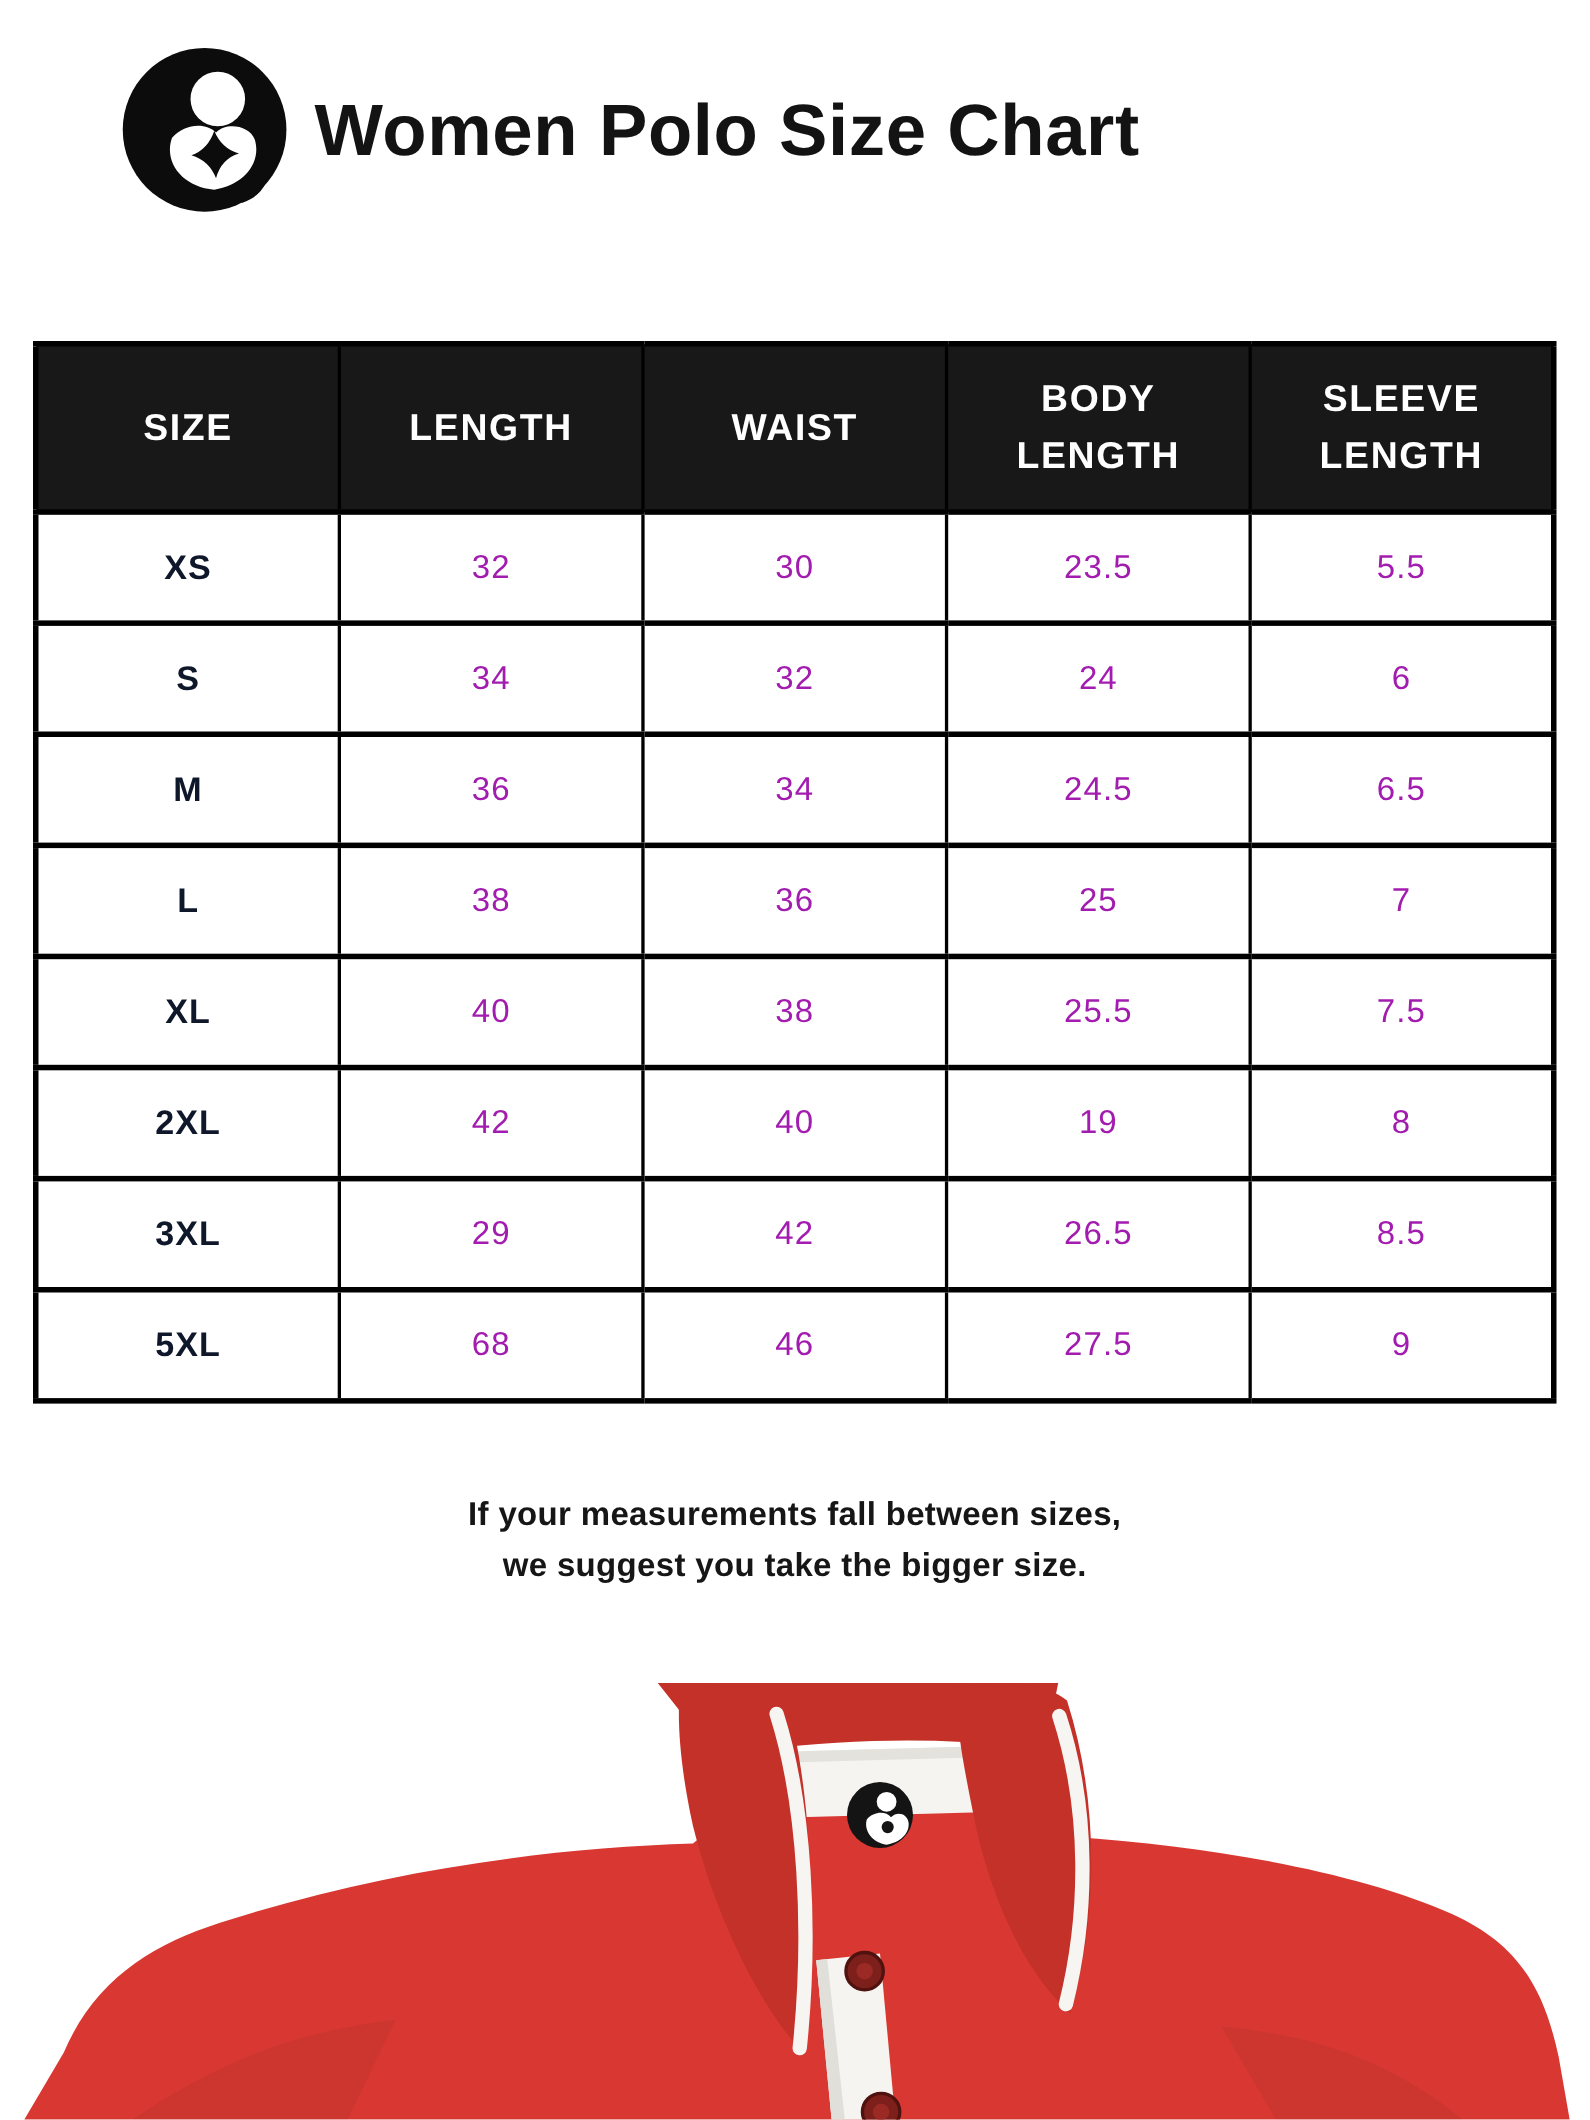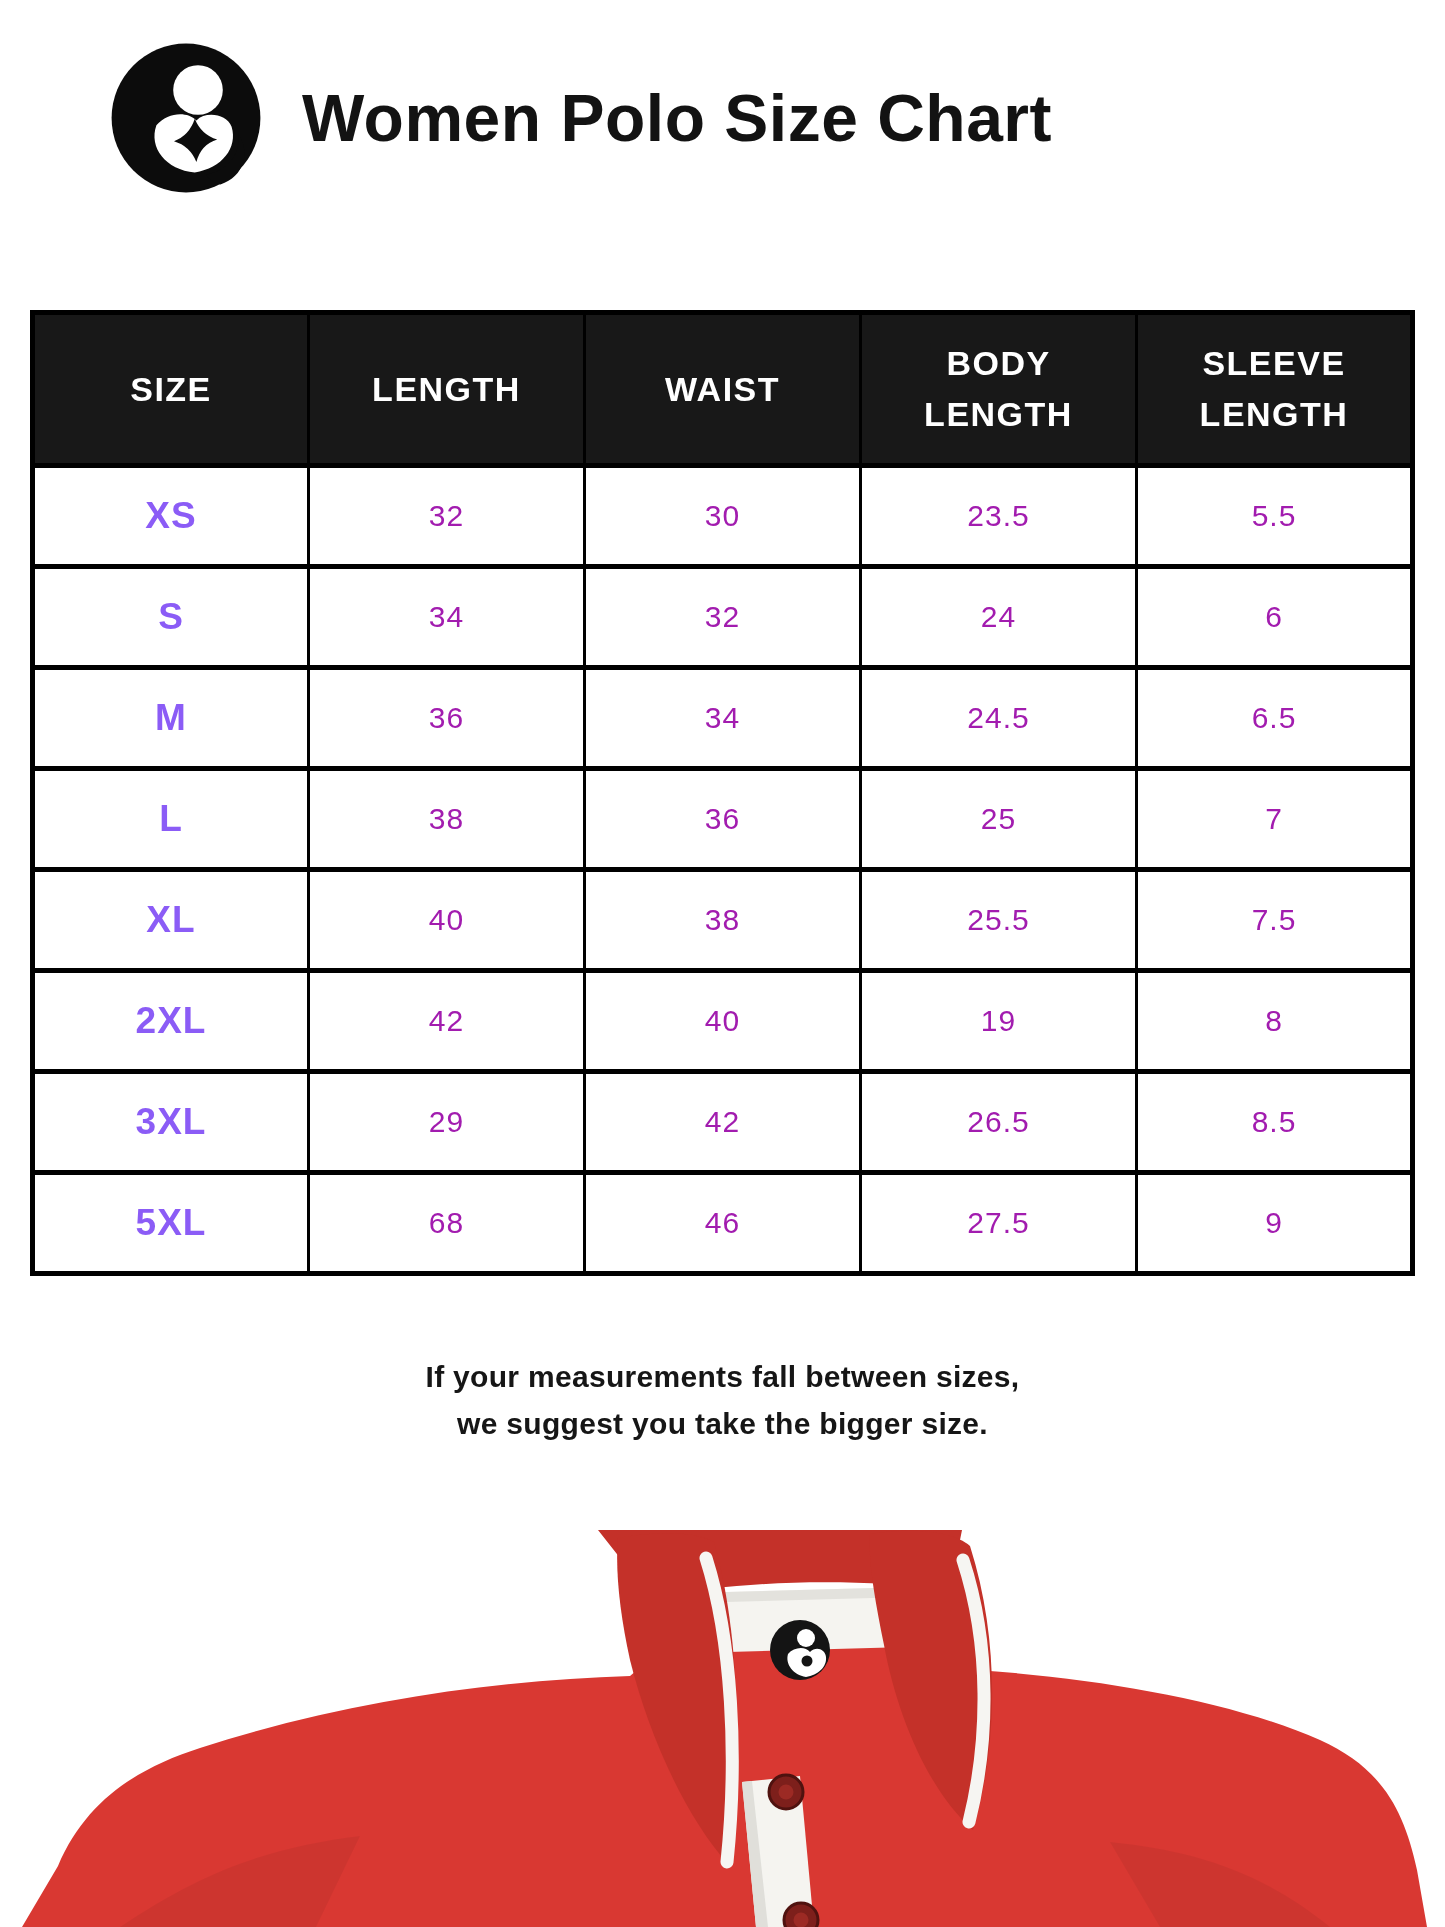--- a/index.html
+++ b/index.html
@@ -7,21 +7,21 @@
     width:1445px; height:1927px;
     background:#ffffff;
     font-family:"Liberation Sans", sans-serif;
     color:#111;
     position:relative;
     overflow:hidden;
   }
 
   
   .header-row {
-    display:flex; align-items:center; gap:40px;
+    display:flex; align-items:center; gap:24px;
     padding-top:42px; margin-left:110px; height:152px;
   }
   .logo-wrap { width:152px; height:152px; flex:0 0 auto; }
   .logo-wrap svg { width:152px; height:152px; display:block; }
   .page-title {
     margin:0;
     font-size:66px;
     font-weight:800;
     letter-spacing:0.5px;
     color:#131313;
@@ -61,22 +61,22 @@
     color:#a21caf;
     letter-spacing:1px;
     border-left:3px solid #000;
     border-right:3px solid #000;
     border-top:5px solid #000;
     border-bottom:5px solid #000;
     background:#ffffff;
   }
   .size-table td.size-cell {
     font-weight:700;
-    font-size:37px;
-    color:#8b5cf6;
+    font-size:31px;
+    color:#0f172a;
     letter-spacing:1px;
   }
 
   
   .note {
     margin-top:78px;
     text-align:center;
     font-size:30px;
     font-weight:700;
     line-height:1.55;

